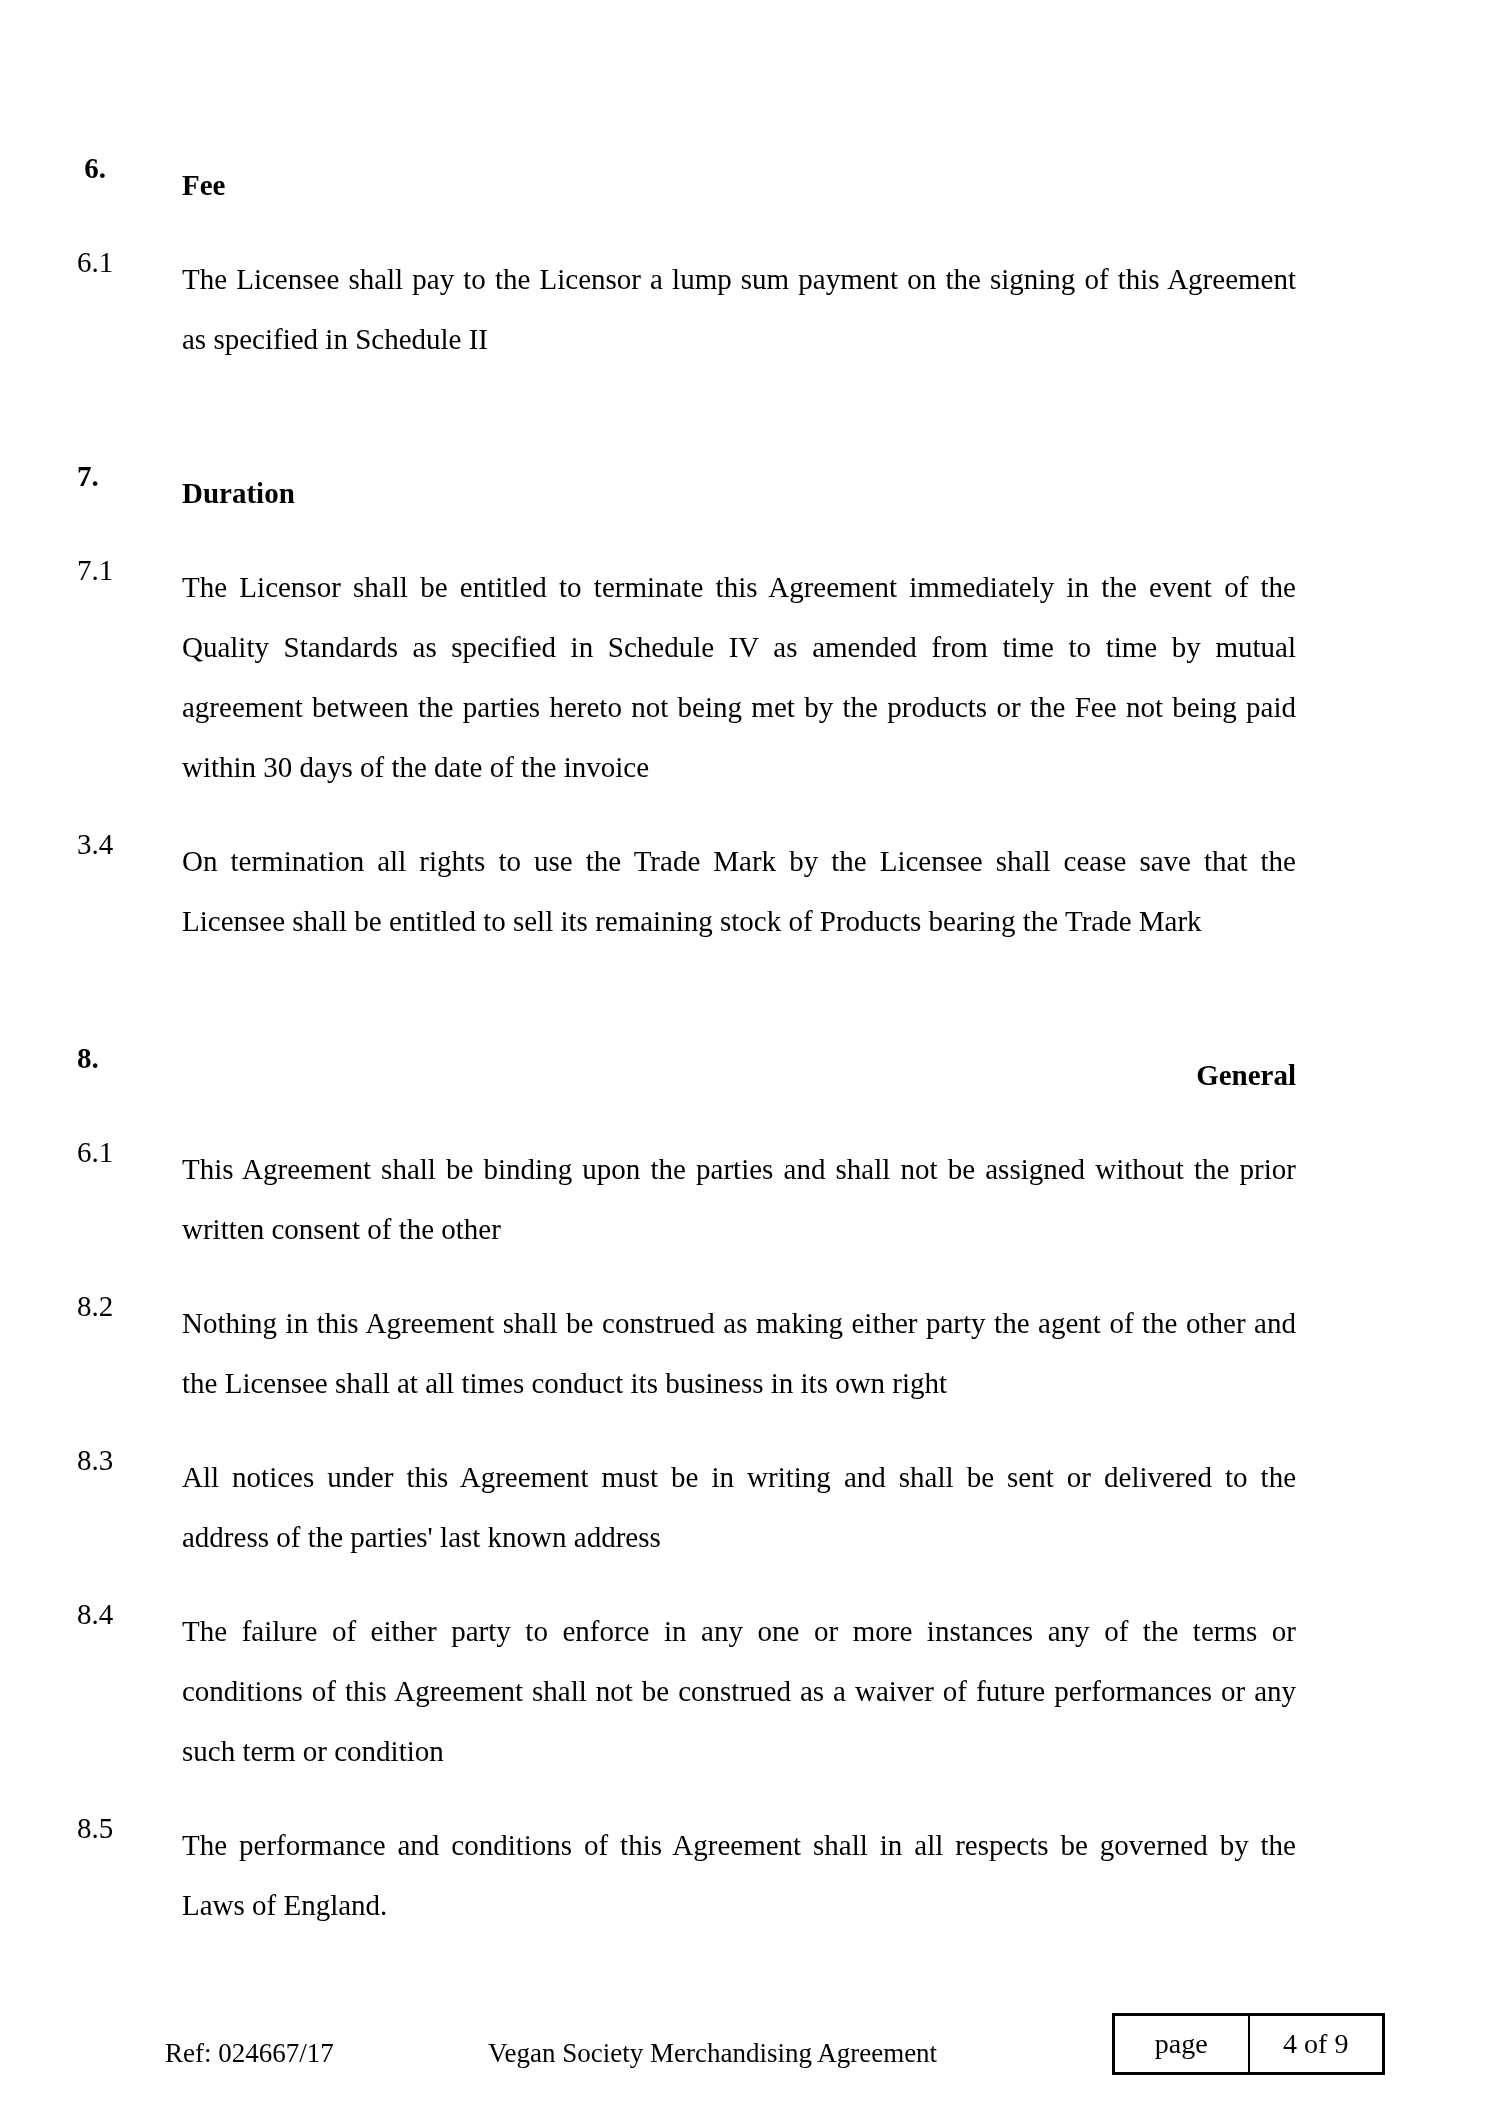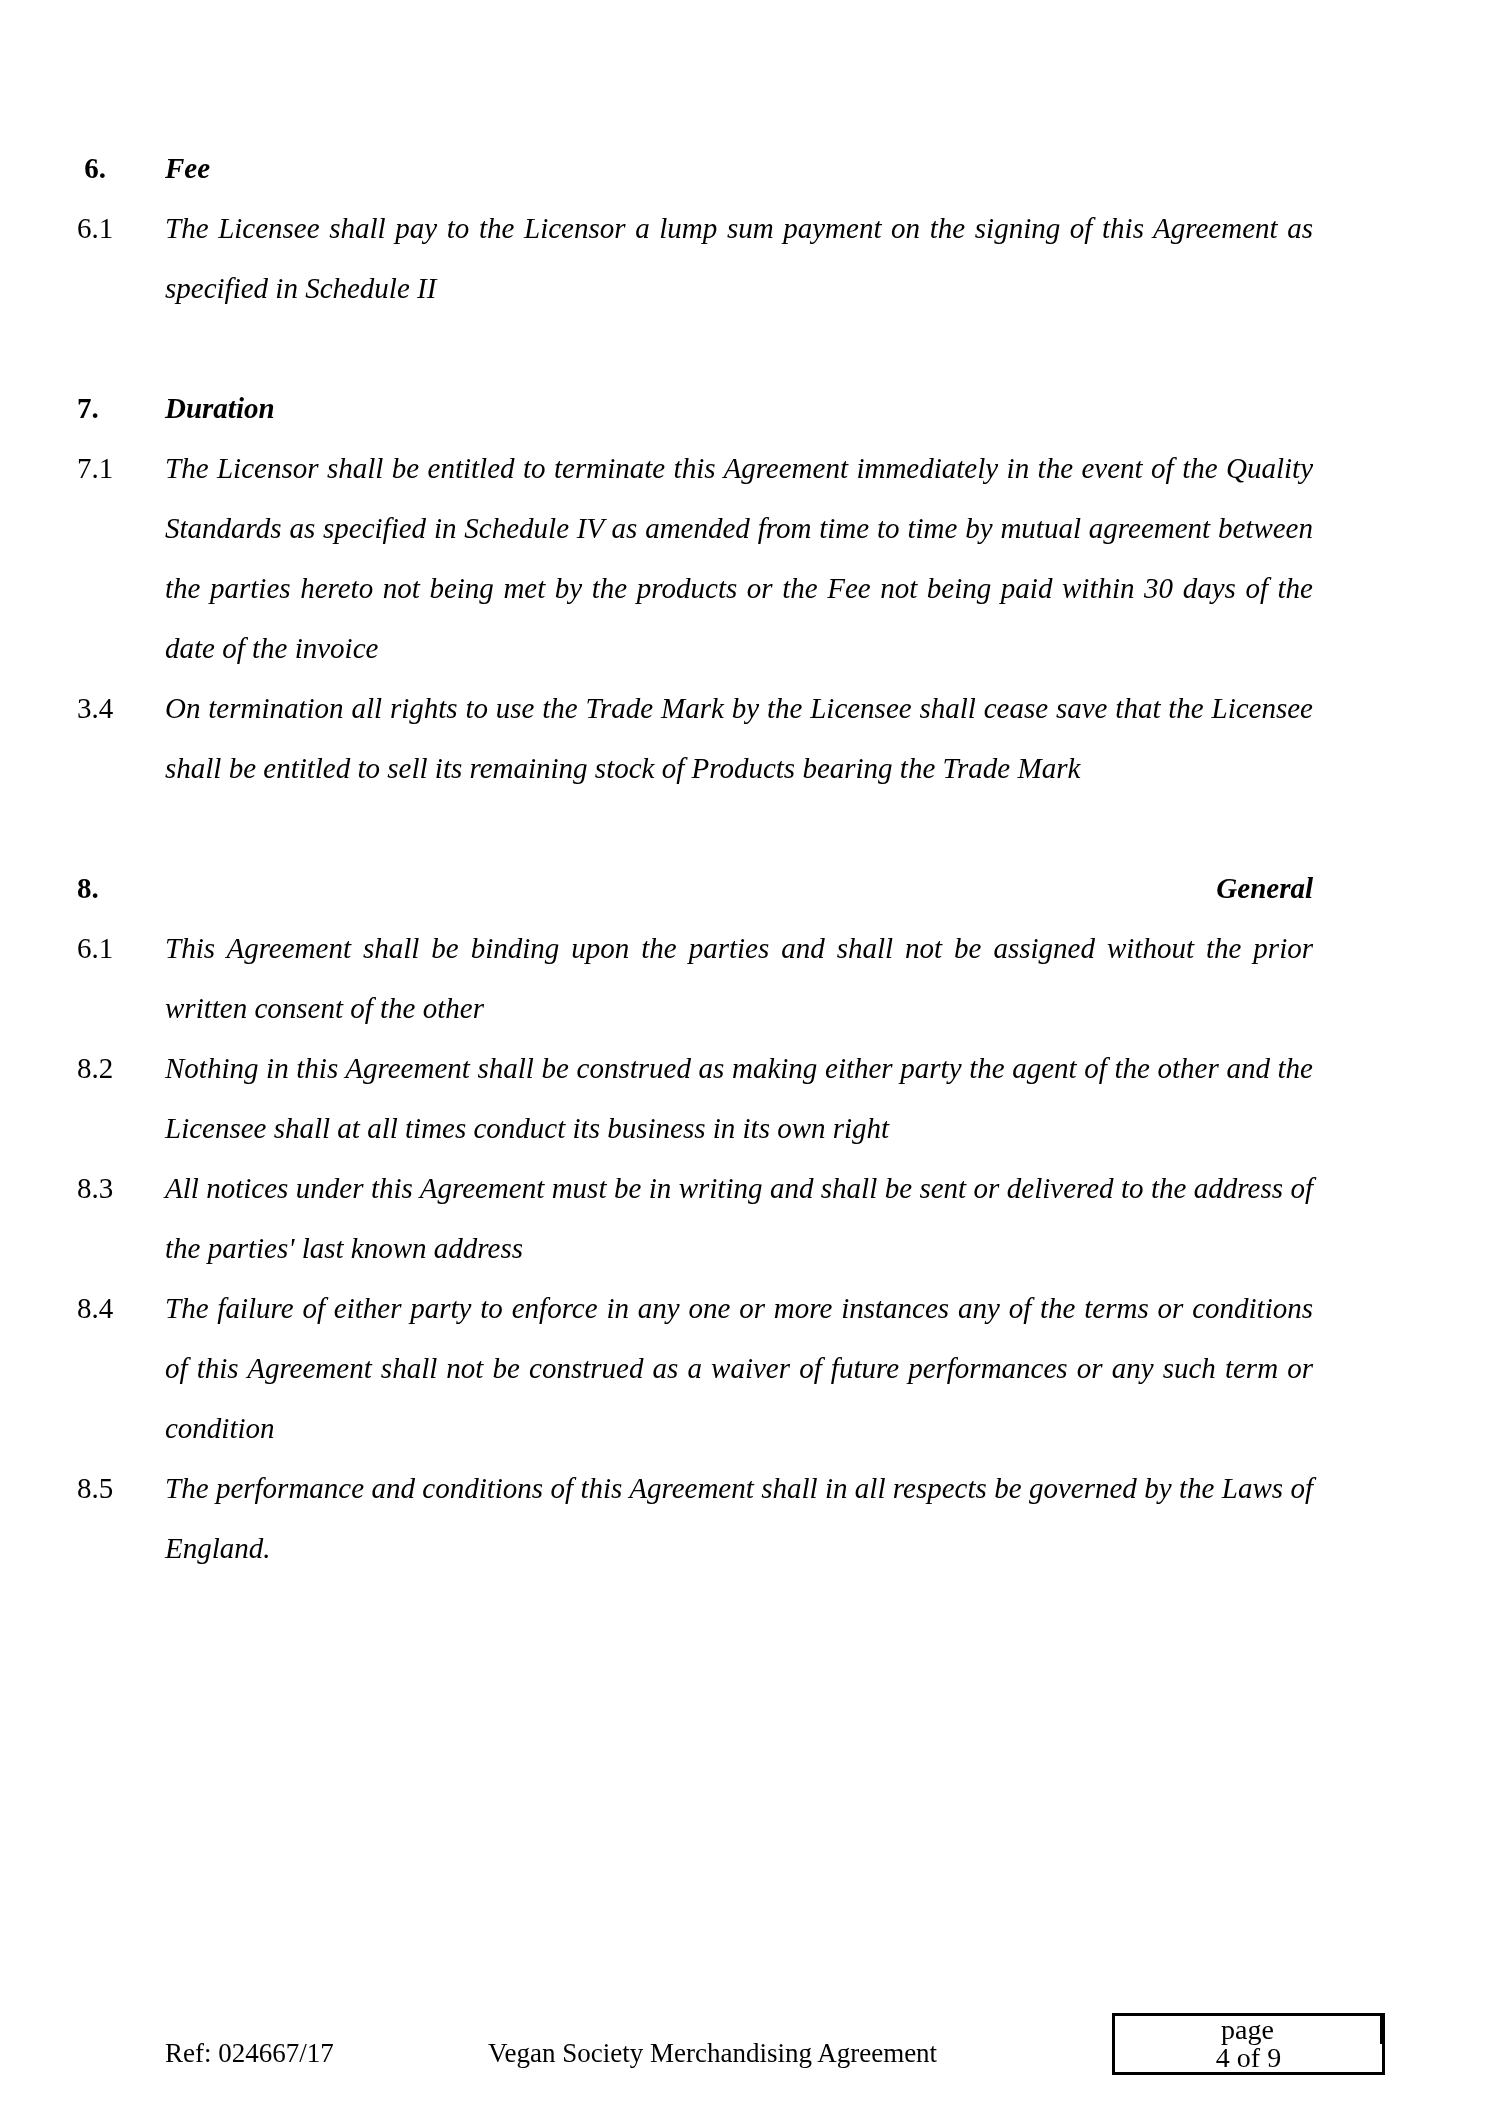--- a/index.html
+++ b/index.html
@@ -31,22 +31,21 @@
   .row {
     display: flex;
     align-items: flex-start;
   }
   .num {
     flex: 0 0 88px;
     white-space: pre; 
   }
   .txt {
     flex: 1 1 auto;
-    margin: 0;
-    font-style: italic;
+    margin: 17px;
   }
   .just {
     text-align: justify;
     text-align-last: left;
   }
   .bold {
     font-weight: bold;
   }
   
   .footer-ref {
@@ -67,21 +66,20 @@
     position: absolute;
     left: 1112px;
     top: 2013px;
     width: 273px;
     height: 62px;
     border: 3px solid #000000;
     box-sizing: border-box;
     display: flex;
     font-size: 28px;
     line-height: 28px;
-    flex-direction: column;
   }
   .page-box .cell {
     flex: 1 1 50%;
     display: flex;
     align-items: center;
     justify-content: center;
   }
   .page-box .cell-left {
     border-right: 2px solid #000000;
   }

